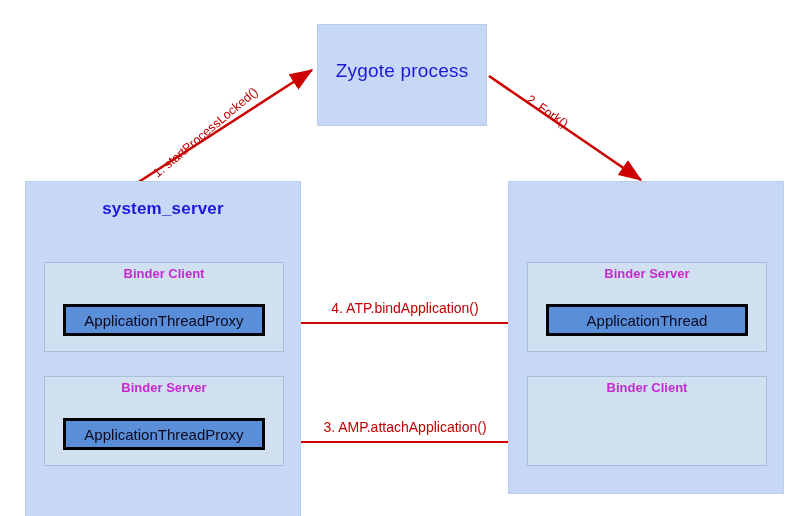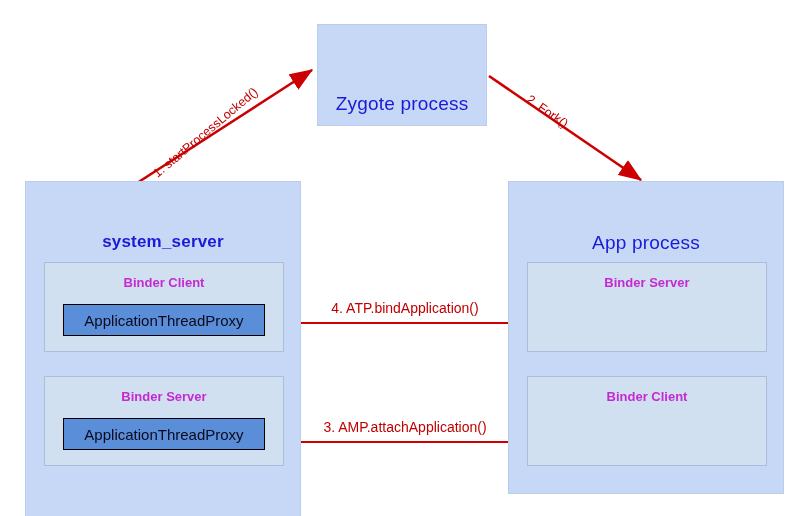--- a/index.html
+++ b/index.html
@@ -27,21 +27,20 @@
   }
   .proc-title {
     position: absolute;
     left: 0;
     right: 0;
     text-align: center;
     color: #1a1ad8;
     font-weight: bold;
     font-size: 17px;
     letter-spacing: 0.2px;
-    margin-top: 33px;
   }
 
   
   #zygote-box {
     left: 317px;
     top: 24px;
     width: 170px;
     height: 102px;
   }
   #zygote-box .proc-title {
@@ -76,34 +75,34 @@
   .binder-group {
     position: absolute;
     background: #d1e0f0;
     border: 1px solid #a9bedb;
     box-sizing: border-box;
   }
   .binder-label {
     position: absolute;
     left: 0;
     right: 0;
-    top: 12px;
+    top: 3px;
     text-align: center;
     color: #c42ad2;
     font-weight: bold;
     font-size: 13px;
   }
   .class-box {
     position: absolute;
     left: 18px;
     right: 18px;
     top: 41px;
     height: 32px;
     background: #5b8ed9;
-    border: 1px solid #000000;
+    border: 3px solid #000000;
     box-sizing: border-box;
     display: flex;
     align-items: center;
     justify-content: center;
     color: #0a0a1e;
     font-size: 15px;
   }
 
   
   #ss-client-group  { left: 18px;  top: 80px;  width: 240px; height: 90px; }
@@ -192,24 +191,24 @@
       <div class="class-box">ApplicationThreadProxy</div>
     </div>
 
     <div class="binder-group" id="ss-server-group">
       <div class="binder-label">Binder Server</div>
       <div class="class-box">ApplicationThreadProxy</div>
     </div>
   </div>
 
   <div class="proc-box" id="app-process-box">
-    <div class="proc-title">App process</div>
 
     <div class="binder-group" id="app-server-group">
       <div class="binder-label">Binder Server</div>
+      <div class="class-box">ApplicationThread</div>
     </div>
 
     <div class="binder-group" id="app-client-group">
       <div class="binder-label">Binder Client</div>
     </div>
   </div>
 
   <div class="diag-label" id="label-start-process">1. startProcessLocked()</div>
 
   <div class="diag-label" id="label-fork">2. Fork()</div>

